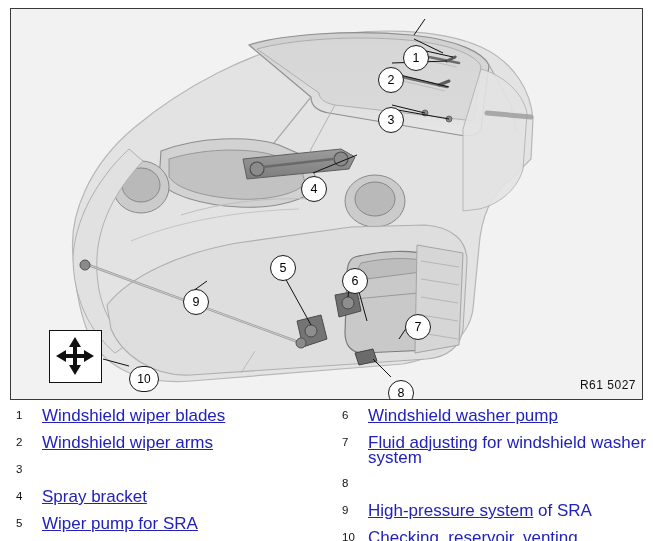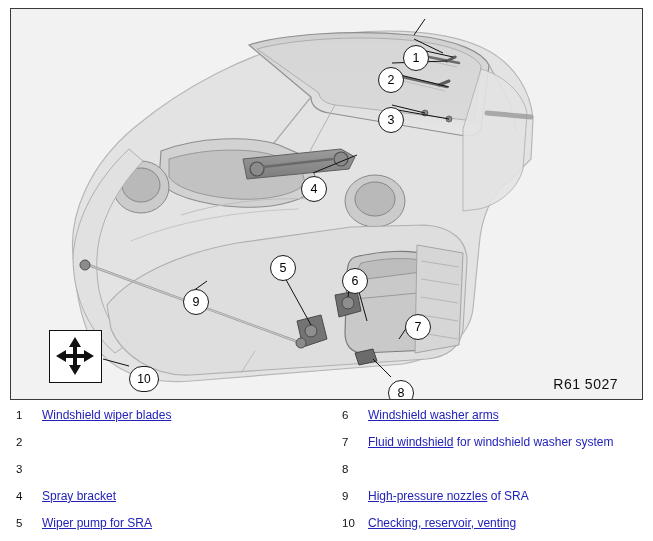--- a/index.html
+++ b/index.html
@@ -54,23 +54,23 @@
   }
   .callout.wide {
     width: 30px;
     height: 26px;
     border-radius: 13px / 13px;
     font-size: 12px;
   }
   
   .fig-code {
     position: absolute;
-    right: 24px;
+    right: 6px;
     bottom: 7px;
-    font-size: 14px;
+    font-size: 12px;
     color: #111;
     letter-spacing: 0.5px;
     background: transparent;
     font-family: "Liberation Sans", sans-serif;
     padding-left: 42px;
   }
   
   .dir-box {
     position: absolute;
     left: 38px;
@@ -103,21 +103,21 @@
     min-height: 16px;
   }
   .legend-num {
     width: 26px;
     flex: 0 0 26px;
     font-size: 11.5px;
     color: #111;
     line-height: 15px;
   }
   .legend-text {
-    font-size: 12px;
+    font-size: 17px;
     color: #1111aa;
     line-height: 15px;
   }
   .legend-text .ul {
     color: #2222bb;
     text-decoration: underline;
   }
   .legend-text .plain {
     color: #2222bb;
     text-decoration: none;
@@ -274,20 +274,21 @@
 
     <div class="legend-col left">
 
       <div class="legend-row">
         <div class="legend-num">1</div>
         <div class="legend-text"><span class="ul">Windshield wiper blades</span><span class="plain"></span></div>
       </div>
 
       <div class="legend-row">
         <div class="legend-num">2</div>
+        <div class="legend-text"><span class="ul">Windshield wiper arms</span><span class="plain"></span></div>
       </div>
 
       <div class="legend-row">
         <div class="legend-num">3</div>
       </div>
 
       <div class="legend-row">
         <div class="legend-num">4</div>
         <div class="legend-text"><span class="ul">Spray bracket</span><span class="plain"></span></div>
       </div>
@@ -296,35 +297,35 @@
         <div class="legend-num">5</div>
         <div class="legend-text"><span class="ul">Wiper pump for SRA</span><span class="plain"></span></div>
       </div>
 
     </div>
 
     <div class="legend-col right">
 
       <div class="legend-row">
         <div class="legend-num">6</div>
-        <div class="legend-text"><span class="ul">Windshield washer arms</span><span class="plain"></span></div>
+        <div class="legend-text"><span class="ul">Windshield washer pump</span><span class="plain"></span></div>
       </div>
 
       <div class="legend-row">
         <div class="legend-num">7</div>
-        <div class="legend-text"><span class="ul">Fluid windshield</span><span class="plain"> for windshield washer system</span></div>
+        <div class="legend-text"><span class="ul">Fluid adjusting</span><span class="plain"> for windshield washer system</span></div>
       </div>
 
       <div class="legend-row">
         <div class="legend-num">8</div>
       </div>
 
       <div class="legend-row">
         <div class="legend-num">9</div>
-        <div class="legend-text"><span class="ul">High-pressure nozzles</span><span class="plain"> of SRA</span></div>
+        <div class="legend-text"><span class="ul">High-pressure system</span><span class="plain"> of SRA</span></div>
       </div>
 
       <div class="legend-row">
         <div class="legend-num">10</div>
         <div class="legend-text"><span class="ul">Checking, reservoir, venting</span><span class="plain"></span></div>
       </div>
 
     </div>
   </div>
 

